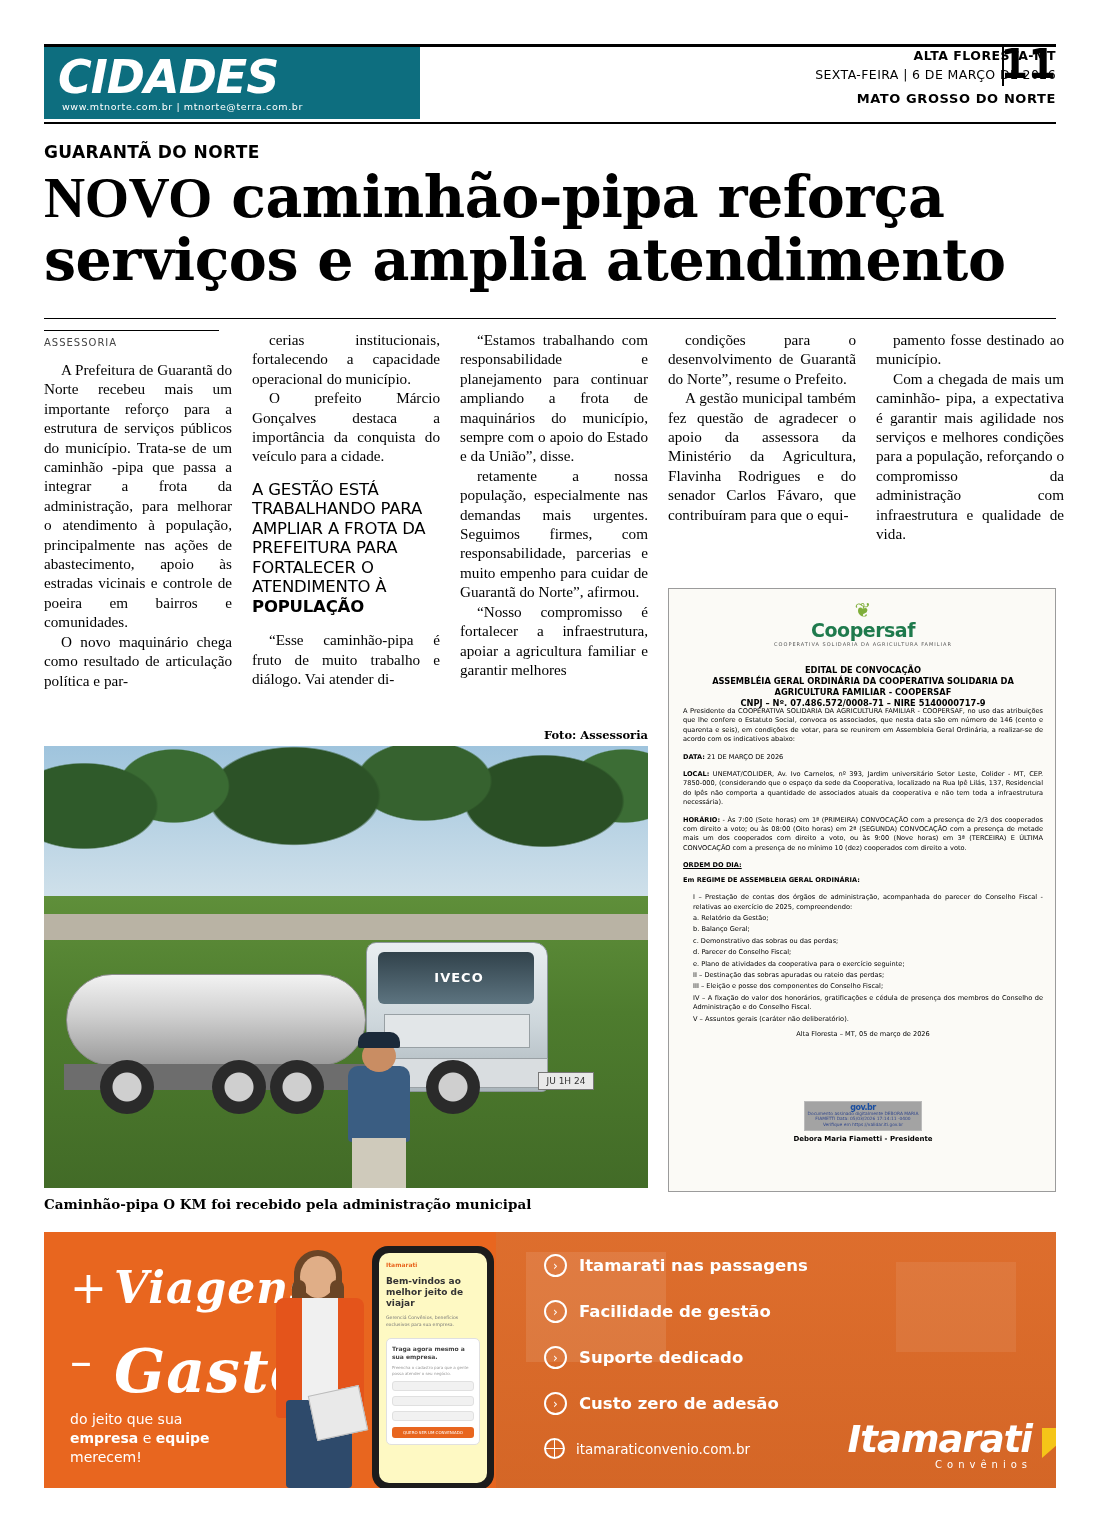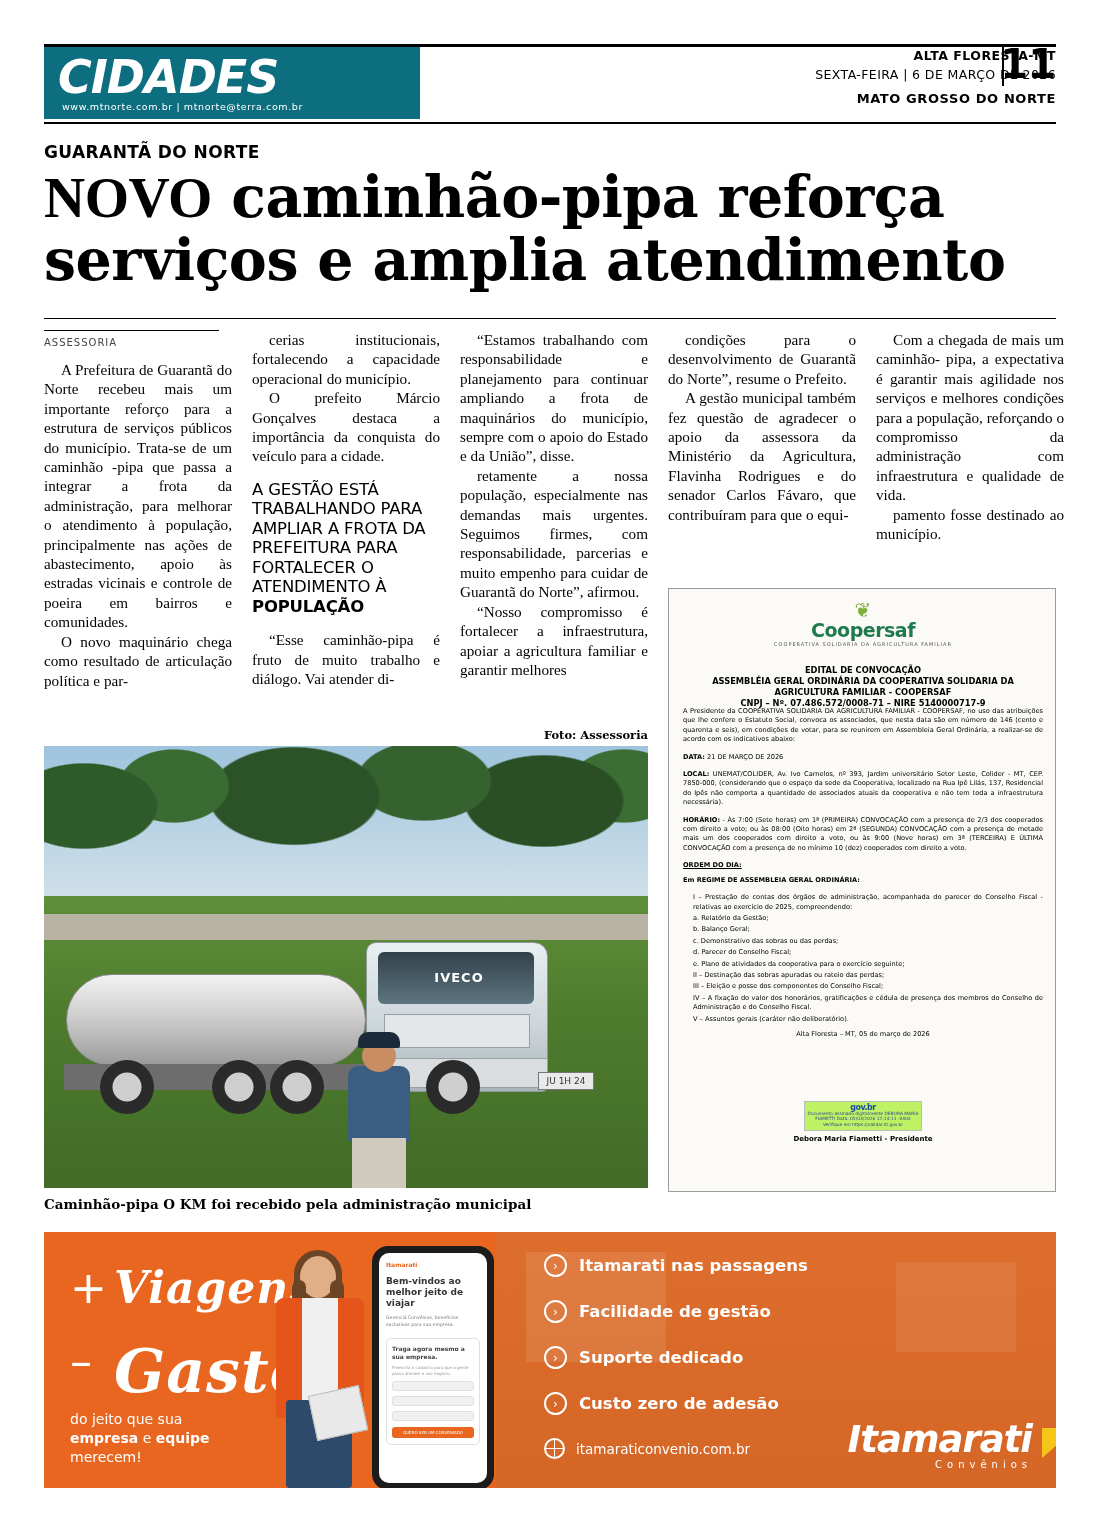--- a/index.html
+++ b/index.html
@@ -226,21 +226,21 @@
   .ed-body p { margin:0 0 8px 0; }
   .ed-body b { font-weight:bold; }
   .ed-list { margin:0 0 6px 10px; padding:0; list-style:none; }
   .ed-list li { margin:0 0 2px 0; }
   .ed-sub { margin-left:22px; }
   .ed-ordem { font-weight:bold; text-decoration:underline; margin:2px 0 5px 0; }
   .ed-date { text-align:center; margin:10px 0 0 0; font-size:6.6px; }
   .ed-sign { position:absolute; left:0; bottom:48px; width:388px; text-align:center; }
   .ed-stamp {
     width:118px; height:30px; margin:0 auto 3px auto;
-    border:1px solid #bbb; background:#bef264;
+    border:1px solid #bbb; background:#a3a3a3;
     font-family:"DejaVu Sans", sans-serif; font-size:4.4px; color:#33488c;
     line-height:5.5px; padding:3px 2px; text-align:center;
   }
   .ed-stamp-gov { font-weight:bold; color:#1b4fa0; font-size:8px; letter-spacing:-0.5px; }
   .ed-signline { font-family:"DejaVu Sans", sans-serif; font-size:7px; font-weight:bold; margin-top:4px; }
   .ed-foot {
     position:absolute; left:0; bottom:8px; width:388px; text-align:center;
     font-family:"DejaVu Sans", sans-serif; font-style:italic; font-size:6.4px; line-height:9px;
     border-top:1px solid #c9c9c9; padding-top:5px;
   }
@@ -298,21 +298,21 @@
   .aw-body { position:absolute; left:30px; top:48px; width:66px; height:104px; background:#f0f0f0; border-radius:8px 8px 0 0; }
   .aw-jacketL { position:absolute; left:20px; top:48px; width:26px; height:120px; background:#e4541b; border-radius:8px 0 0 4px; }
   .aw-jacketR { position:absolute; left:82px; top:48px; width:26px; height:120px; background:#e4541b; border-radius:0 8px 4px 0; }
   .aw-jeans { position:absolute; left:30px; top:150px; width:66px; height:88px; background:#2e4a6b; border-radius:4px; }
   .aw-laptop { position:absolute; left:56px; top:140px; width:52px; height:46px; background:#e9e9e9; transform:rotate(-12deg); border:1px solid #bbb; }
   .ad-phone {
     position:absolute; left:328px; top:14px; width:122px; height:244px;
     background:#1c1c1c; border-radius:16px; padding:7px;
   }
   .ad-phone-screen {
-    width:108px; height:230px; background:#ffffff; border-radius:10px;
+    width:108px; height:230px; background:#fef9c3; border-radius:10px;
     padding:8px 7px; overflow:hidden;
   }
   .ph-brandrow { font-family:"DejaVu Sans", sans-serif; font-size:6px; font-weight:bold; color:#e8661f; }
   .ph-h { font-family:"DejaVu Sans", sans-serif; font-size:9px; font-weight:bold; color:#333; line-height:11px; margin-top:8px; }
   .ph-p { font-family:"DejaVu Sans", sans-serif; font-size:4.6px; color:#777; line-height:6.5px; margin-top:6px; }
   .ph-card { margin-top:10px; background:#fff; border:1px solid #e0e0e0; border-radius:5px; padding:6px 5px; }
   .ph-card-h { font-family:"DejaVu Sans", sans-serif; font-size:6px; font-weight:bold; color:#444; line-height:8px; }
   .ph-card-p { font-family:"DejaVu Sans", sans-serif; font-size:4px; color:#999; line-height:5.5px; margin-top:4px; }
   .ph-input { height:10px; background:#f1f1f1; border:1px solid #e0e0e0; border-radius:3px; margin-top:5px; }
   .ph-btn { height:11px; background:#e8661f; border-radius:3px; margin-top:6px;
@@ -392,22 +392,22 @@
     <p>retamente a nossa população, especialmente nas demandas mais urgentes. Seguimos firmes, com responsabilidade, parcerias e muito empenho para cuidar de Guarantã do Norte”, afirmou.</p>
     <p>“Nosso compromisso é fortalecer a infraestrutura, apoiar a agricultura familiar e garantir melhores</p>
   </div>
 
   <div class="col" id="col4">
     <p>condições para o desenvolvimento de Guarantã do Norte”, resume o Prefeito.</p>
     <p>A gestão municipal também fez questão de agradecer o apoio da assessora da Ministério da Agricultura, Flavinha Rodrigues e do senador Carlos Fávaro, que contribuíram para que o equi-</p>
   </div>
 
   <div class="col" id="col5">
+    <p>pamento fosse destinado ao município.</p>
     <p>Com a chegada de mais um caminhão- pipa, a expectativa é garantir mais agilidade nos serviços e melhores condições para a população, reforçando o compromisso da administração com infraestrutura e qualidade de vida.</p>
-    <p>pamento fosse destinado ao município.</p>
   </div>
 
   <div class="photo-credit">Foto: Assessoria</div>
   <div class="photo">
     <div class="ph-sky"></div>
     <div class="ph-trees"></div>
     <div class="ph-grass"></div>
     <div class="ph-road"></div>
     <div class="ph-truck-tank"></div>
     <div class="ph-truck-chassis"></div>

